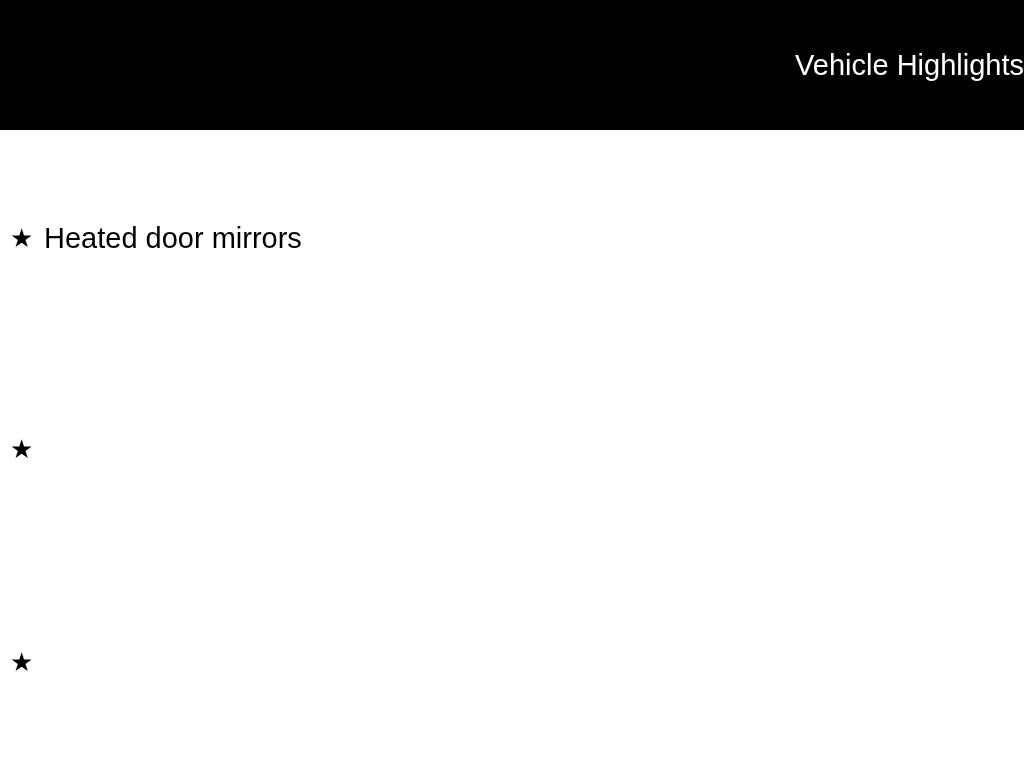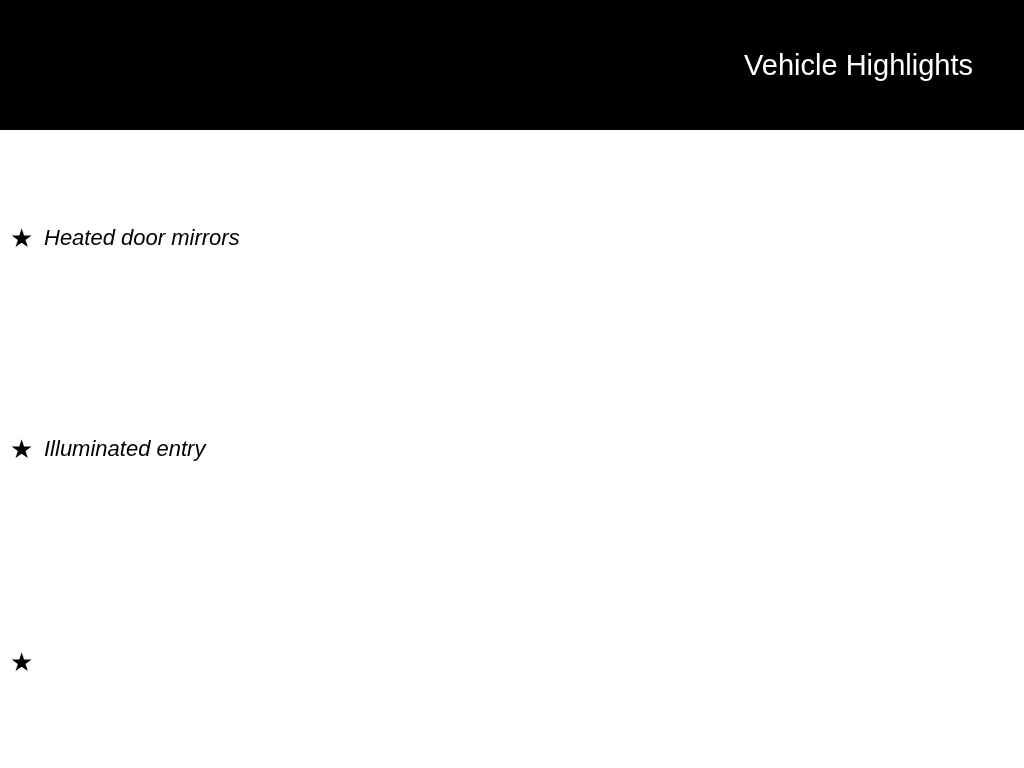--- a/index.html
+++ b/index.html
@@ -23,21 +23,20 @@
     height: 130px;
     background: var(--header-bg, #000000);
     display: flex;
     align-items: center;
     justify-content: flex-end;
   }
   .slide-title {
     color: var(--header-text, #ffffff);
     font-size: 29px;
     line-height: 1;
-    padding-right: 51px;
     white-space: nowrap;
     font-weight: 400;
   }
   .bullet-item {
     position: absolute;
     left: 10px;
     height: 36px;
     display: flex;
     align-items: center;
     color: var(--body-text, #000000);
@@ -48,46 +47,44 @@
   .star {
     font-size: 26px;
     line-height: 1;
     width: 34px;
     flex: 0 0 34px;
     text-align: left;
     
     font-family: "DejaVu Sans", "Liberation Sans", sans-serif;
   }
   .bullet-label {
-    font-size: 22px;
+    font-size: 29px;
     line-height: 1.2;
     white-space: nowrap;
     font-weight: 400;
-    font-style: italic;
   }
 </style>
 </head>
 <body>
 
 <div class="slide">
 
   <div class="header">
     <div class="slide-title">Vehicle Highlights</div>
   </div>
 
   <div class="body">
 
     <div class="bullet-item item-0">
       <span class="star">★</span>
       <span class="bullet-label">Heated door mirrors</span>
     </div>
 
     <div class="bullet-item item-1">
       <span class="star">★</span>
-      <span class="bullet-label">Illuminated entry</span>
     </div>
 
     <div class="bullet-item item-2">
       <span class="star">★</span>
     </div>
 
   </div>
 
 </div>
 

